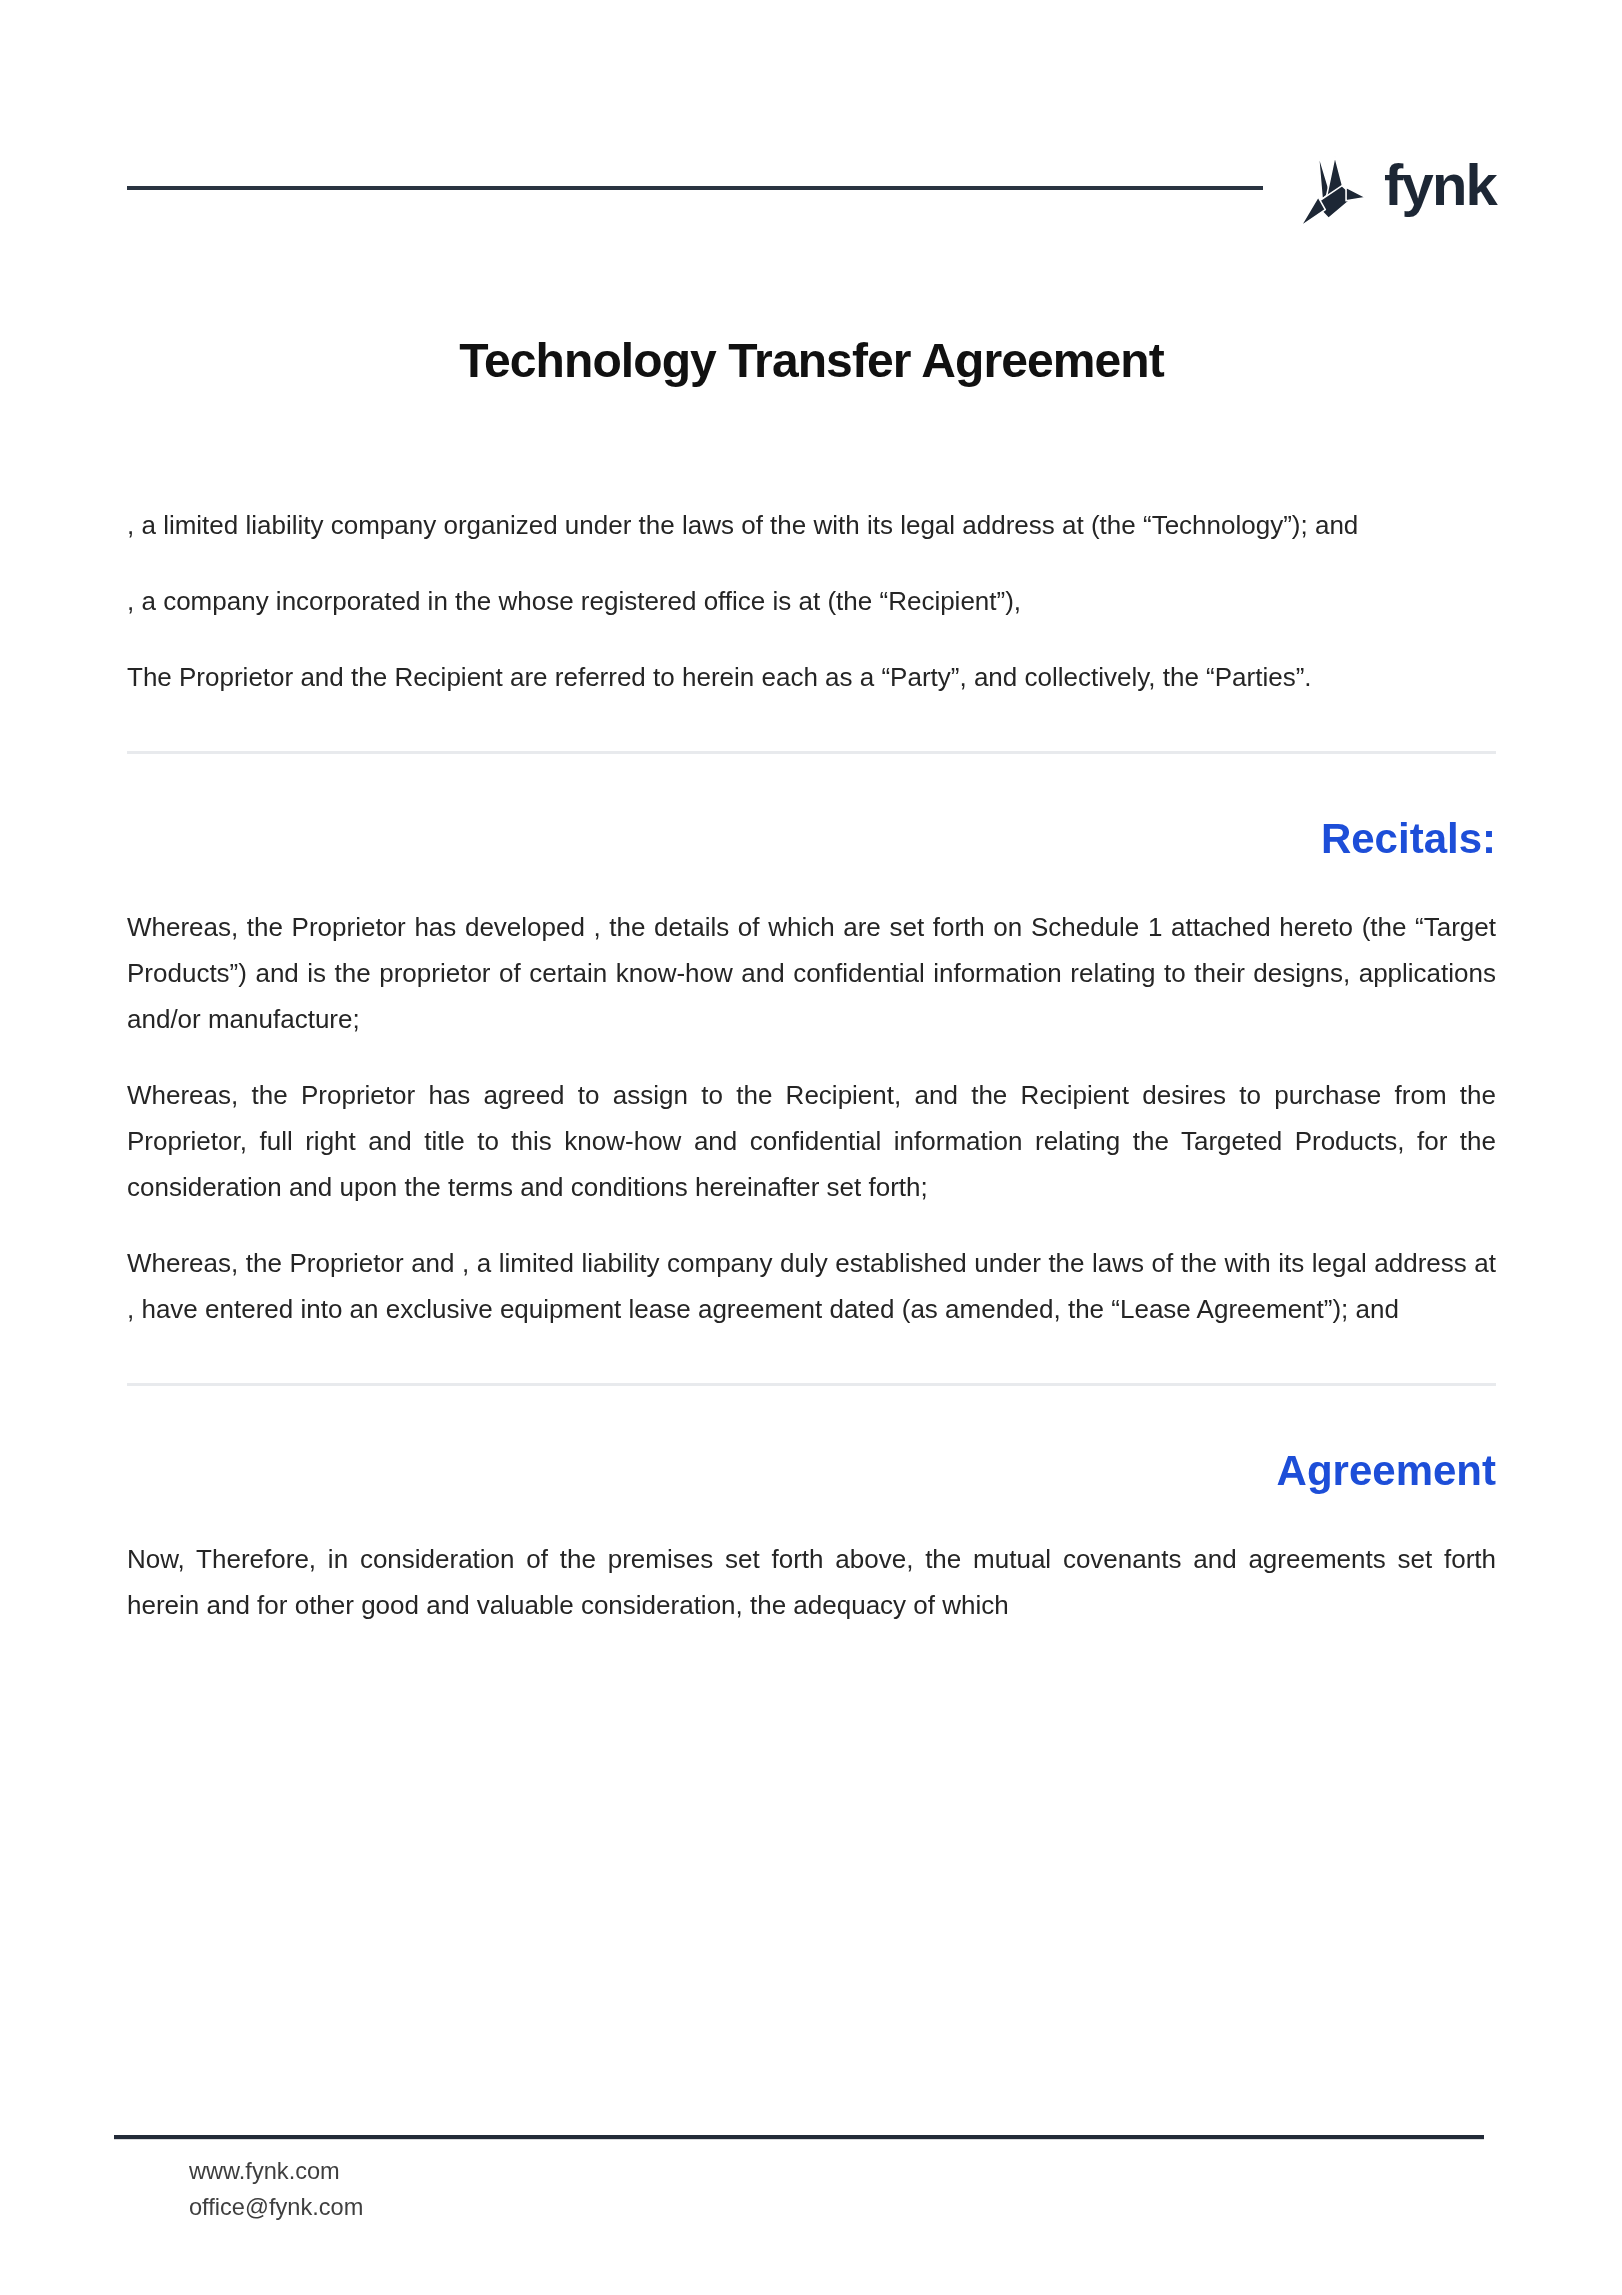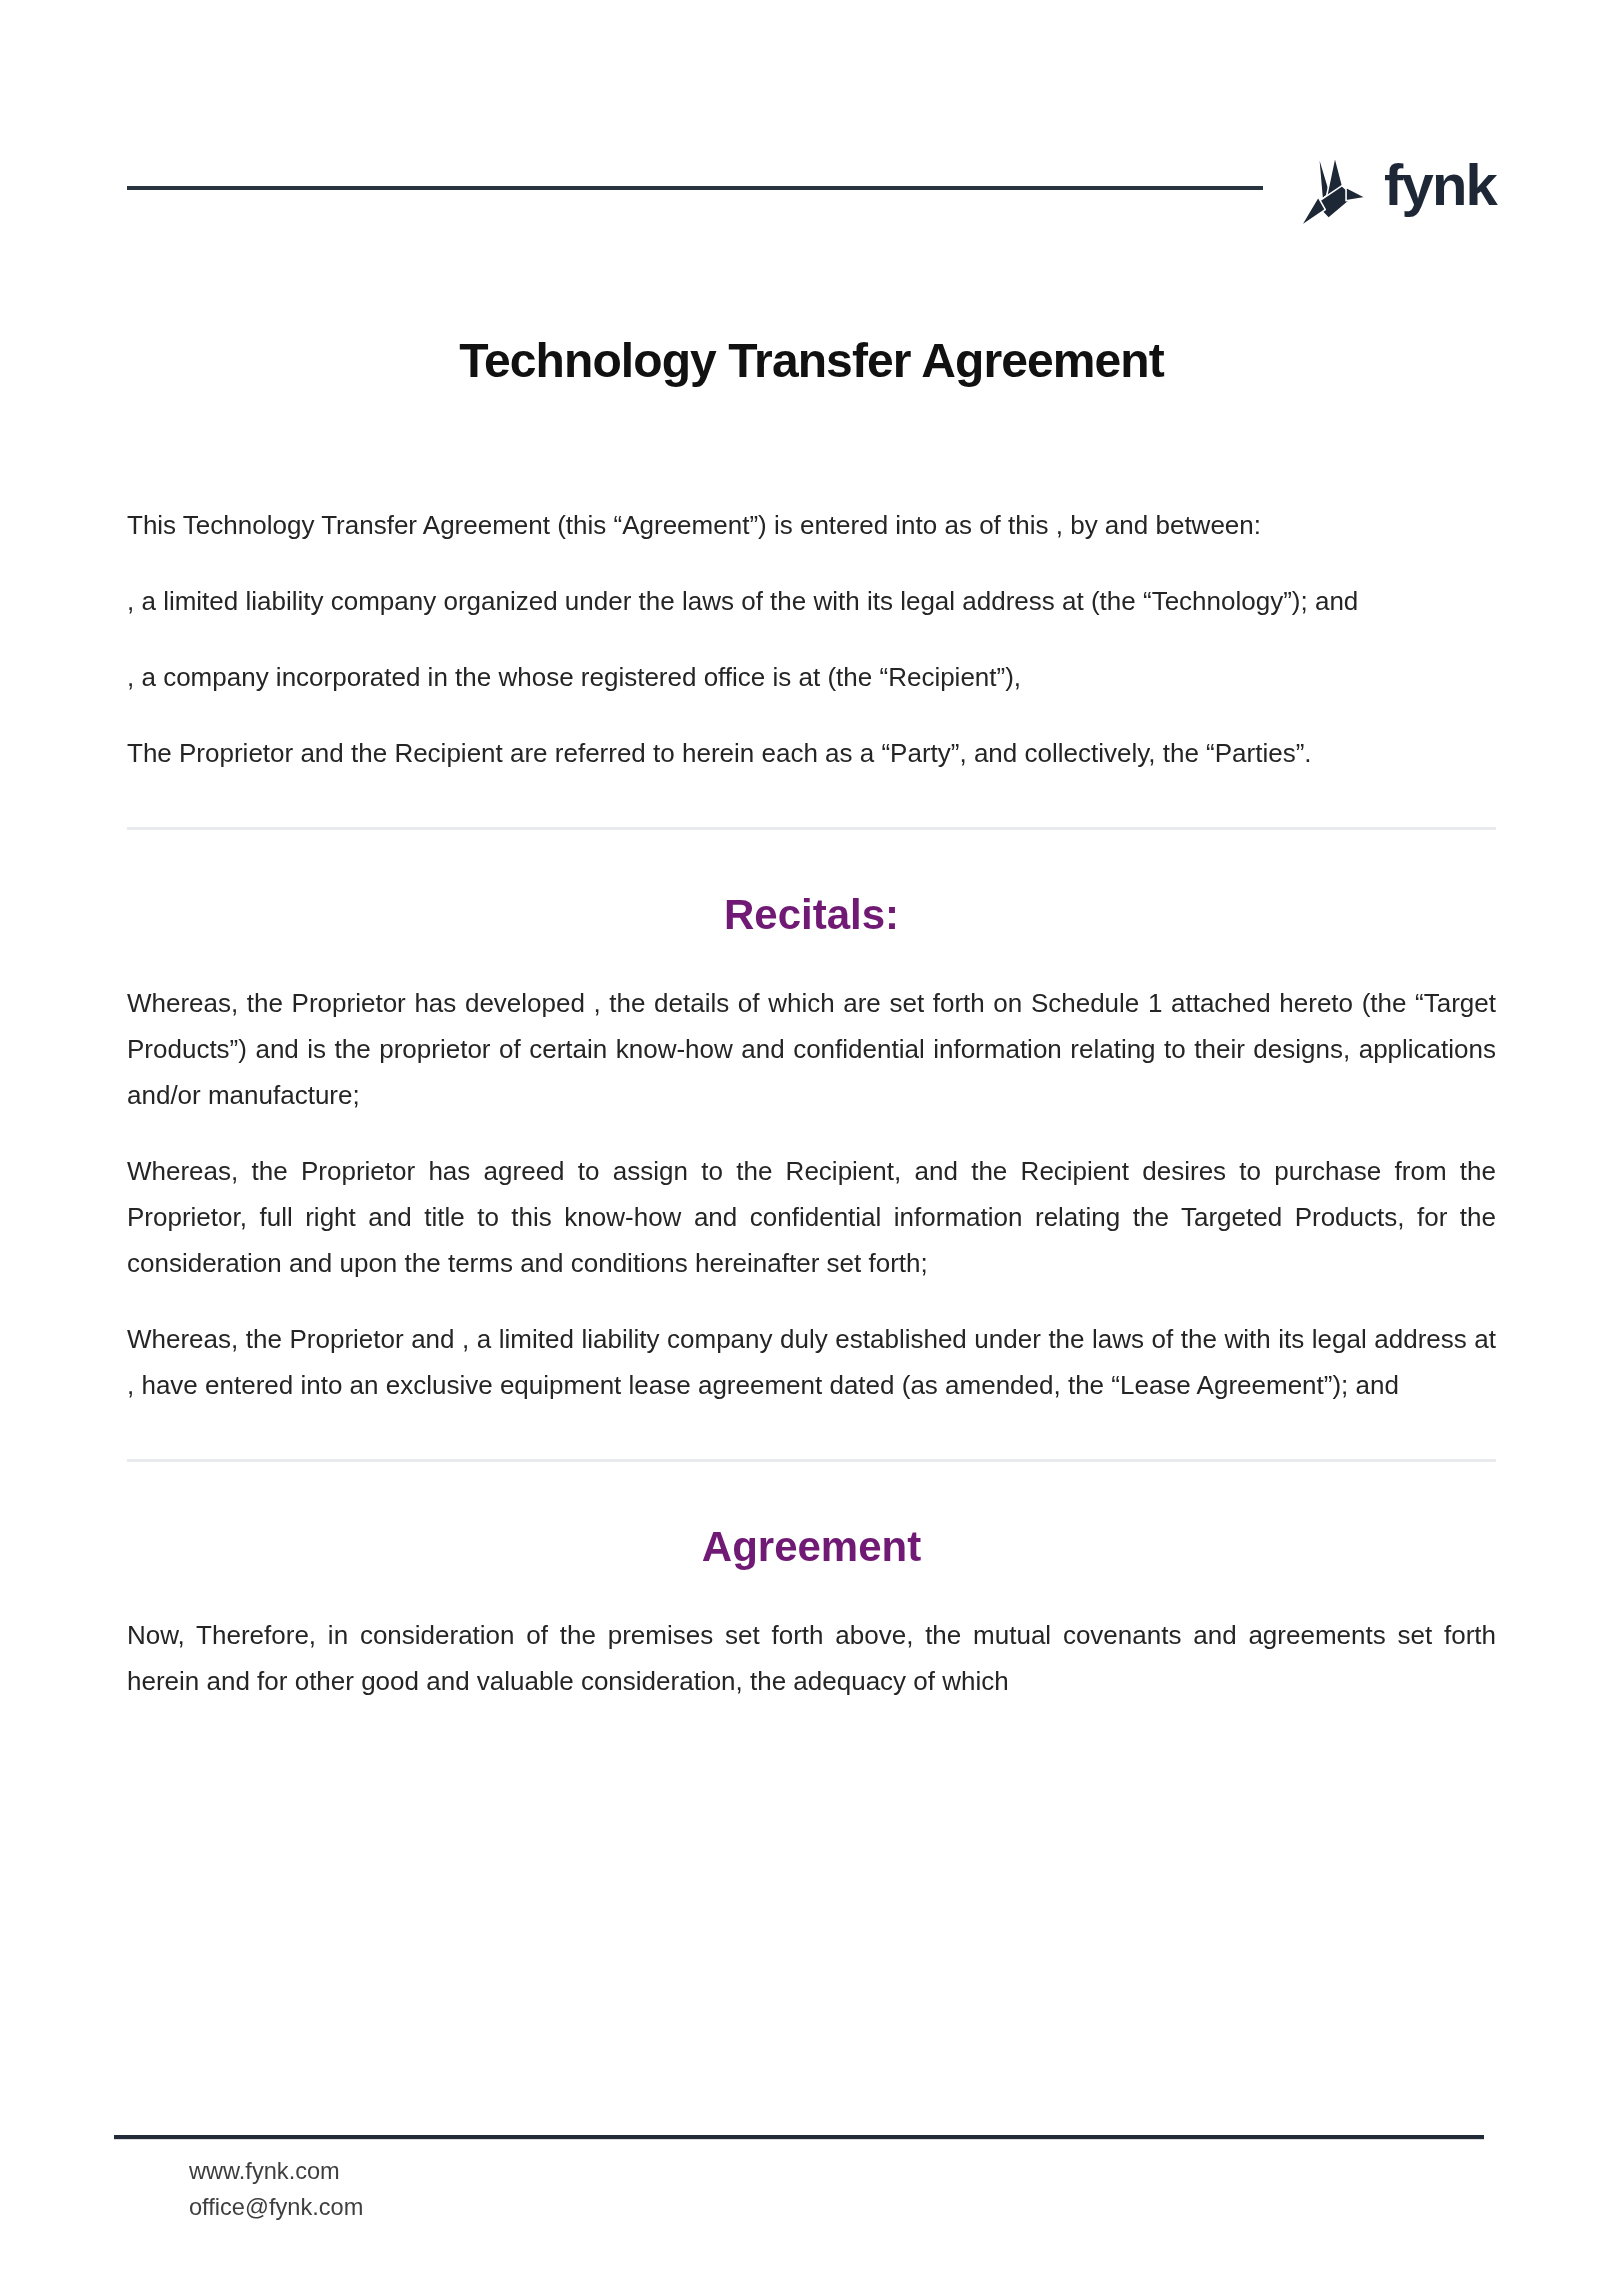--- a/index.html
+++ b/index.html
@@ -72,24 +72,24 @@
   p.para:first-child{margin-top:0;}
   
   .divider{
     border:none;
     height:2.7px;
     background:var(--divider);
     margin-top:51px;
   }
   h2.section-heading{
     margin-top:62px;
-    text-align:center;
+    text-align:right;
     font-size:42px;
     font-weight:700;
-    color:#701a75;
+    color:#1d4ed8;
     line-height:1.1;
   }
   .section-body{margin-top:42px;}
   
   .footer{
     position:absolute;
     left:114px;
     width:1370px;
     top:2135px;
   }
@@ -128,21 +128,20 @@
             </g>
           </svg>
         </span>
         <span class="logo-text">fynk</span>
       </div>
     </div>
 
     <h1 class="doc-title">Technology Transfer Agreement</h1>
 
     <div class="body-text">
-      <p class="para">This Technology Transfer Agreement (this “Agreement”) is entered into as of this , by and between:</p>
       <p class="para">, a limited liability company organized under the laws of the with its legal address at (the “Technology”); and</p>
       <p class="para">, a company incorporated in the whose registered office is at (the “Recipient”),</p>
       <p class="para">The Proprietor and the Recipient are referred to herein each as a “Party”, and collectively, the “Parties”.</p>
     </div>
 
     <hr class="divider">
 
     <h2 class="section-heading">Recitals:</h2>
 
     <div class="section-body">

